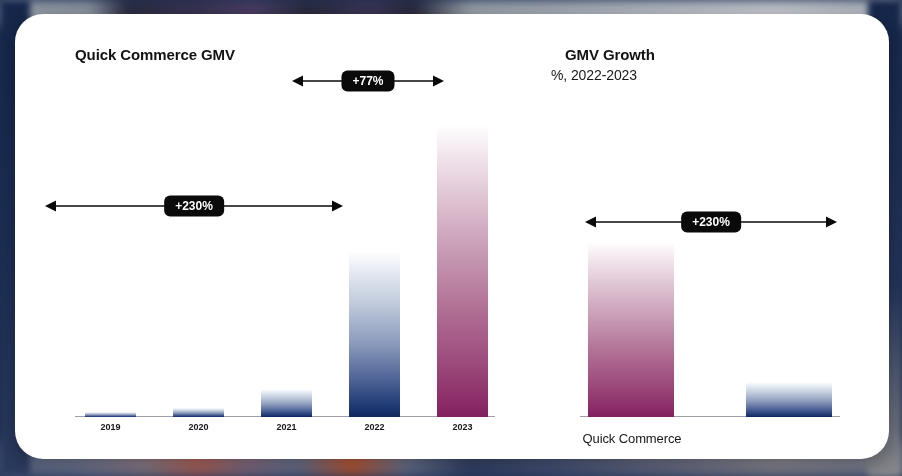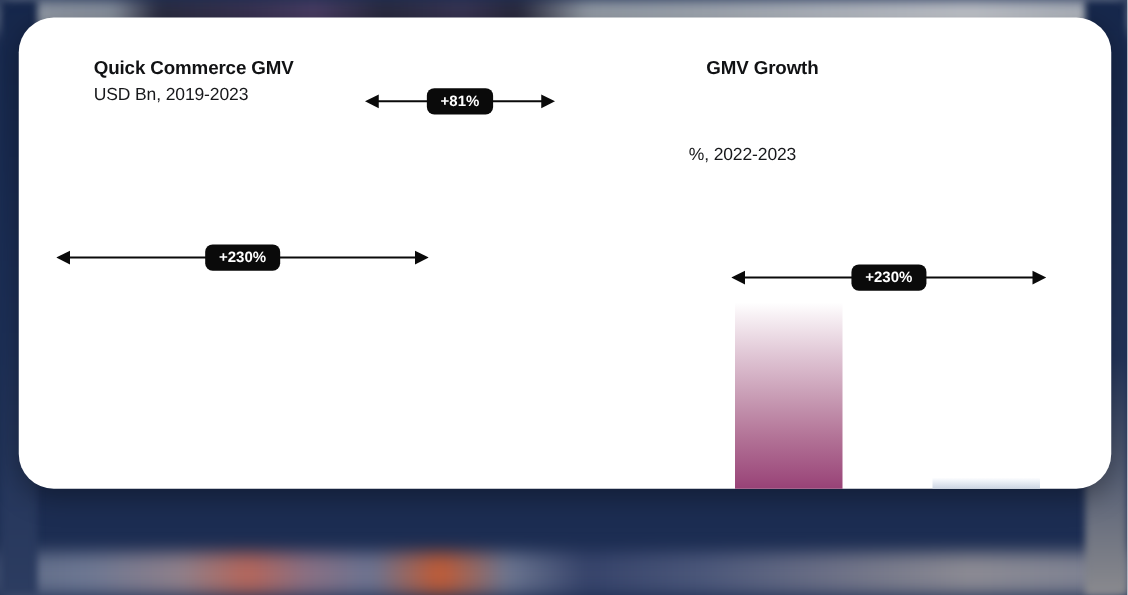--- a/index.html
+++ b/index.html
@@ -43,21 +43,21 @@
   }
   .bg-right-edge {
     position:absolute; right:0; top:0; bottom:0; width:34px;
     background:linear-gradient(180deg,#16274b 0%, #24365d 60%, #8a8a8e 100%);
     filter:blur(3px);
   }
 
   
   #card {
     position:absolute;
-    left:15px; top:14px; width:874px; height:377px;
+    left:15px; top:14px; width:874px; height:445px;
     background:#ffffff;
     border-radius:28px;
     box-shadow:0 6px 22px rgba(0,0,0,0.35);
     overflow:hidden;
   }
 
   .panel { position:absolute; top:0; height:100%; }
   #panel-left  { left:0;   width:500px; }
   #panel-right { left:500px; width:374px; }
 
@@ -130,59 +130,77 @@
     <div class="bg-band-bottom"></div>
     <div class="bg-left-edge"></div>
     <div class="bg-right-edge"></div>
   </div>
 
   <div id="card">
 
     <div class="panel" id="panel-left">
 
       <div class="chart-title" style="left:60px; top:32px;">Quick Commerce GMV</div>
-      <div class="chart-subtitle" style="left:60px; top:53px;">USD Bn, 2019-2023</div>
 
       <div class="annot" style="left:277px; top:56px; width:152px;">
         <svg class="arrow-svg" width="152" height="22" viewBox="0 0 152 22">
           <line x1="9" y1="11" x2="143" y2="11" stroke="#0a0a0a" stroke-width="1.6"></line>
           <polygon points="0,11 11,5.5 11,16.5" fill="#0a0a0a"></polygon>
           <polygon points="152,11 141,5.5 141,16.5" fill="#0a0a0a"></polygon>
         </svg>
-        <span class="pill">+81%</span>
+        <span class="pill">+77%</span>
       </div>
 
       <div class="annot" style="left:30px; top:181px; width:298px;">
         <svg class="arrow-svg" width="298" height="22" viewBox="0 0 298 22">
           <line x1="9" y1="11" x2="289" y2="11" stroke="#0a0a0a" stroke-width="1.6"></line>
           <polygon points="0,11 11,5.5 11,16.5" fill="#0a0a0a"></polygon>
           <polygon points="298,11 287,5.5 287,16.5" fill="#0a0a0a"></polygon>
         </svg>
         <span class="pill">+230%</span>
       </div>
 
+      <div class="plot" id="plot-left">
+        <div class="axis-line"></div>
+
+        <div class="bar blue" style="left:10px;  width:51px; height:5px;"></div>
+        <div class="tick-label" style="left:10px; width:51px;">2019</div>
+
+        <div class="bar blue" style="left:98px;  width:51px; height:9px;"></div>
+        <div class="tick-label" style="left:98px; width:51px;">2020</div>
+
+        <div class="bar blue" style="left:186px; width:51px; height:28px;"></div>
+        <div class="tick-label" style="left:186px; width:51px;">2021</div>
+
+        <div class="bar blue" style="left:274px; width:51px; height:166px;"></div>
+        <div class="tick-label" style="left:274px; width:51px;">2022</div>
+
+        <div class="bar magenta" style="left:362px; width:51px; height:292px;"></div>
+        <div class="tick-label" style="left:362px; width:51px;">2023</div>
+      </div>
     </div>
 
     <div class="panel" id="panel-right">
 
       <div class="chart-title" style="left:36px; top:32px;margin-left:14px;">GMV Growth</div>
-      <div class="chart-subtitle" style="left:36px; top:53px;margin-top:48px;">%, 2022-2023</div>
+      <div class="chart-subtitle" style="left:36px; top:53px;">%, 2022-2023</div>
 
       <div class="annot" style="left:70px; top:197px; width:252px;">
         <svg class="arrow-svg" width="252" height="22" viewBox="0 0 252 22">
           <line x1="9" y1="11" x2="243" y2="11" stroke="#0a0a0a" stroke-width="1.6"></line>
           <polygon points="0,11 11,5.5 11,16.5" fill="#0a0a0a"></polygon>
           <polygon points="252,11 241,5.5 241,16.5" fill="#0a0a0a"></polygon>
         </svg>
         <span class="pill">+230%</span>
       </div>
 
       <div class="plot" id="plot-right">
         <div class="axis-line"></div>
 
         <div class="bar magenta" style="left:8px; width:86px; height:175px;"></div>
+        <div class="cat-label" style="left:-6px; width:116px;">Quick Commerce</div>
 
         <div class="bar blue" style="left:166px; width:86px; height:35px;"></div>
       </div>
     </div>
 
   </div>
 </div>
 
 </body></html>

